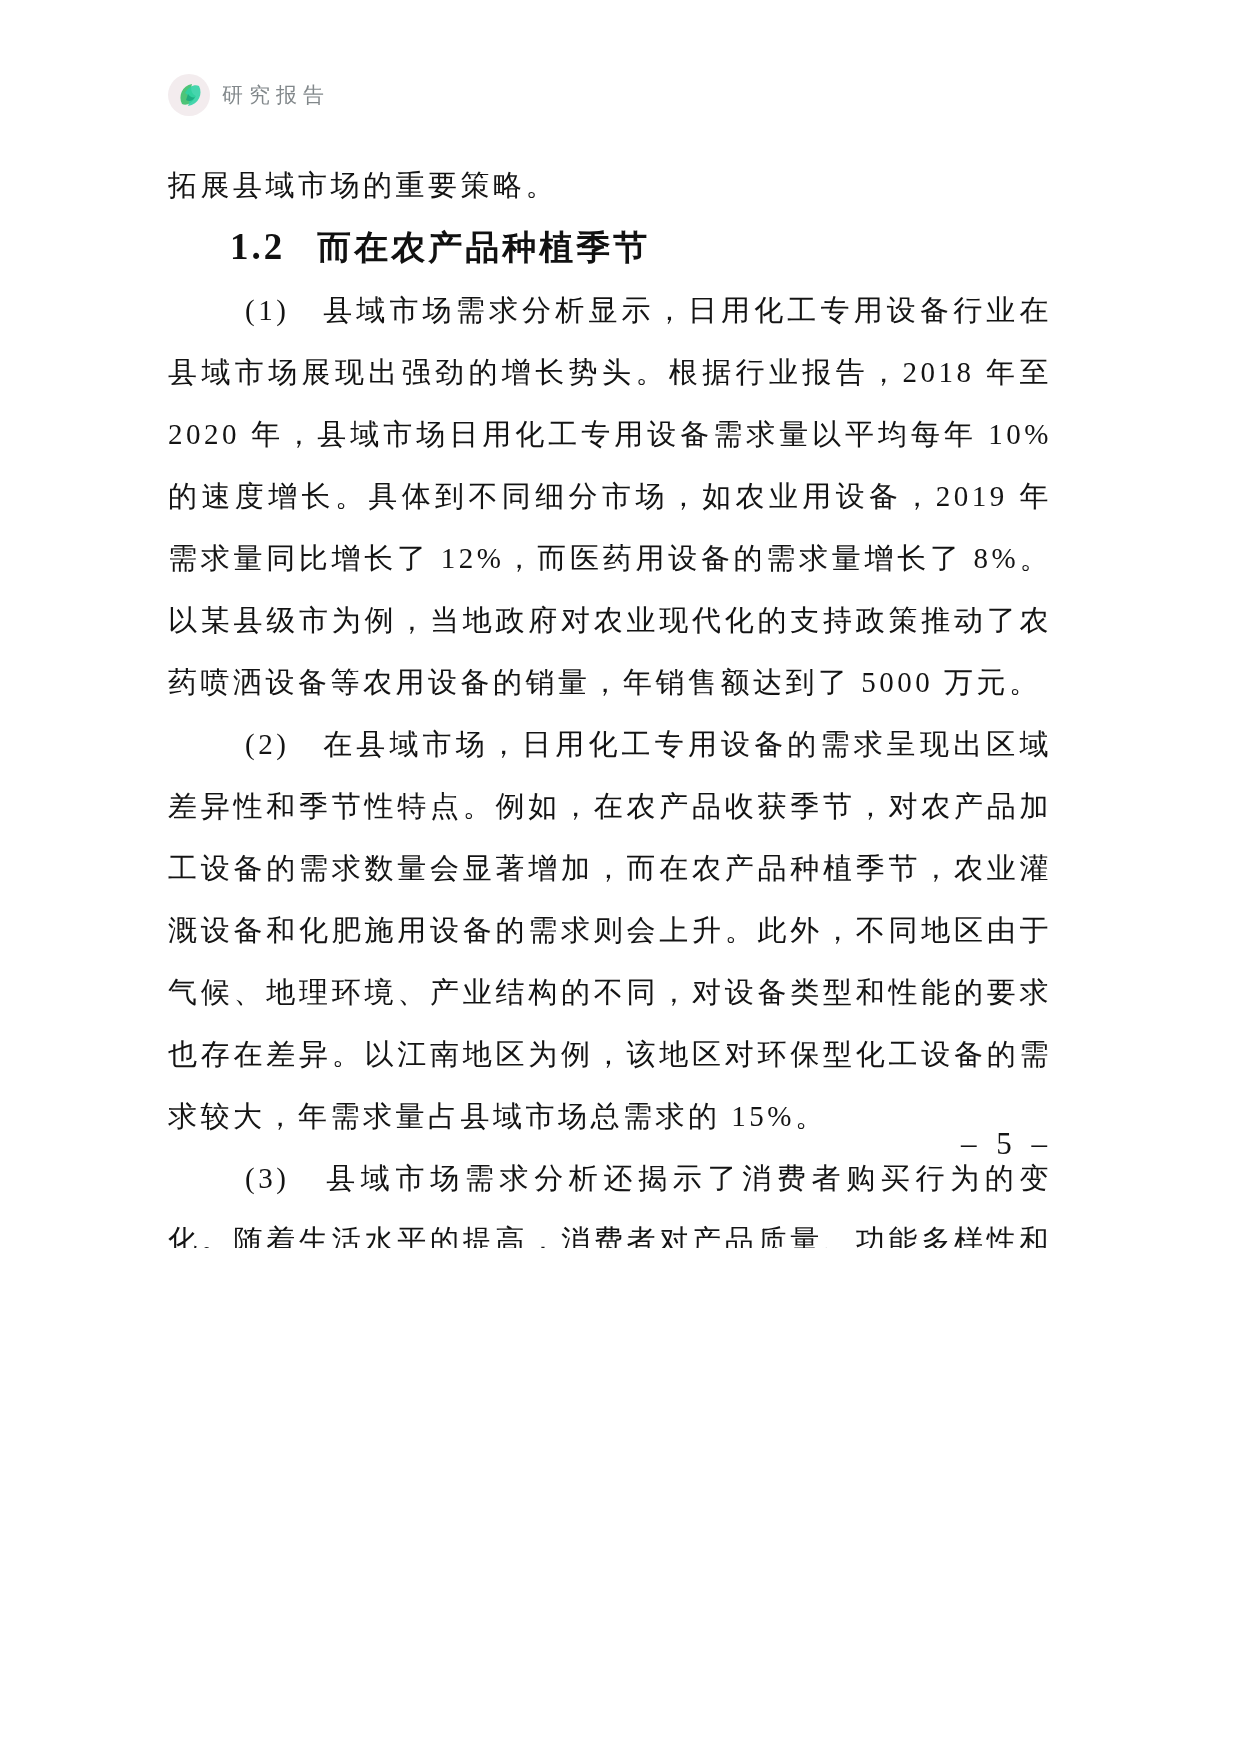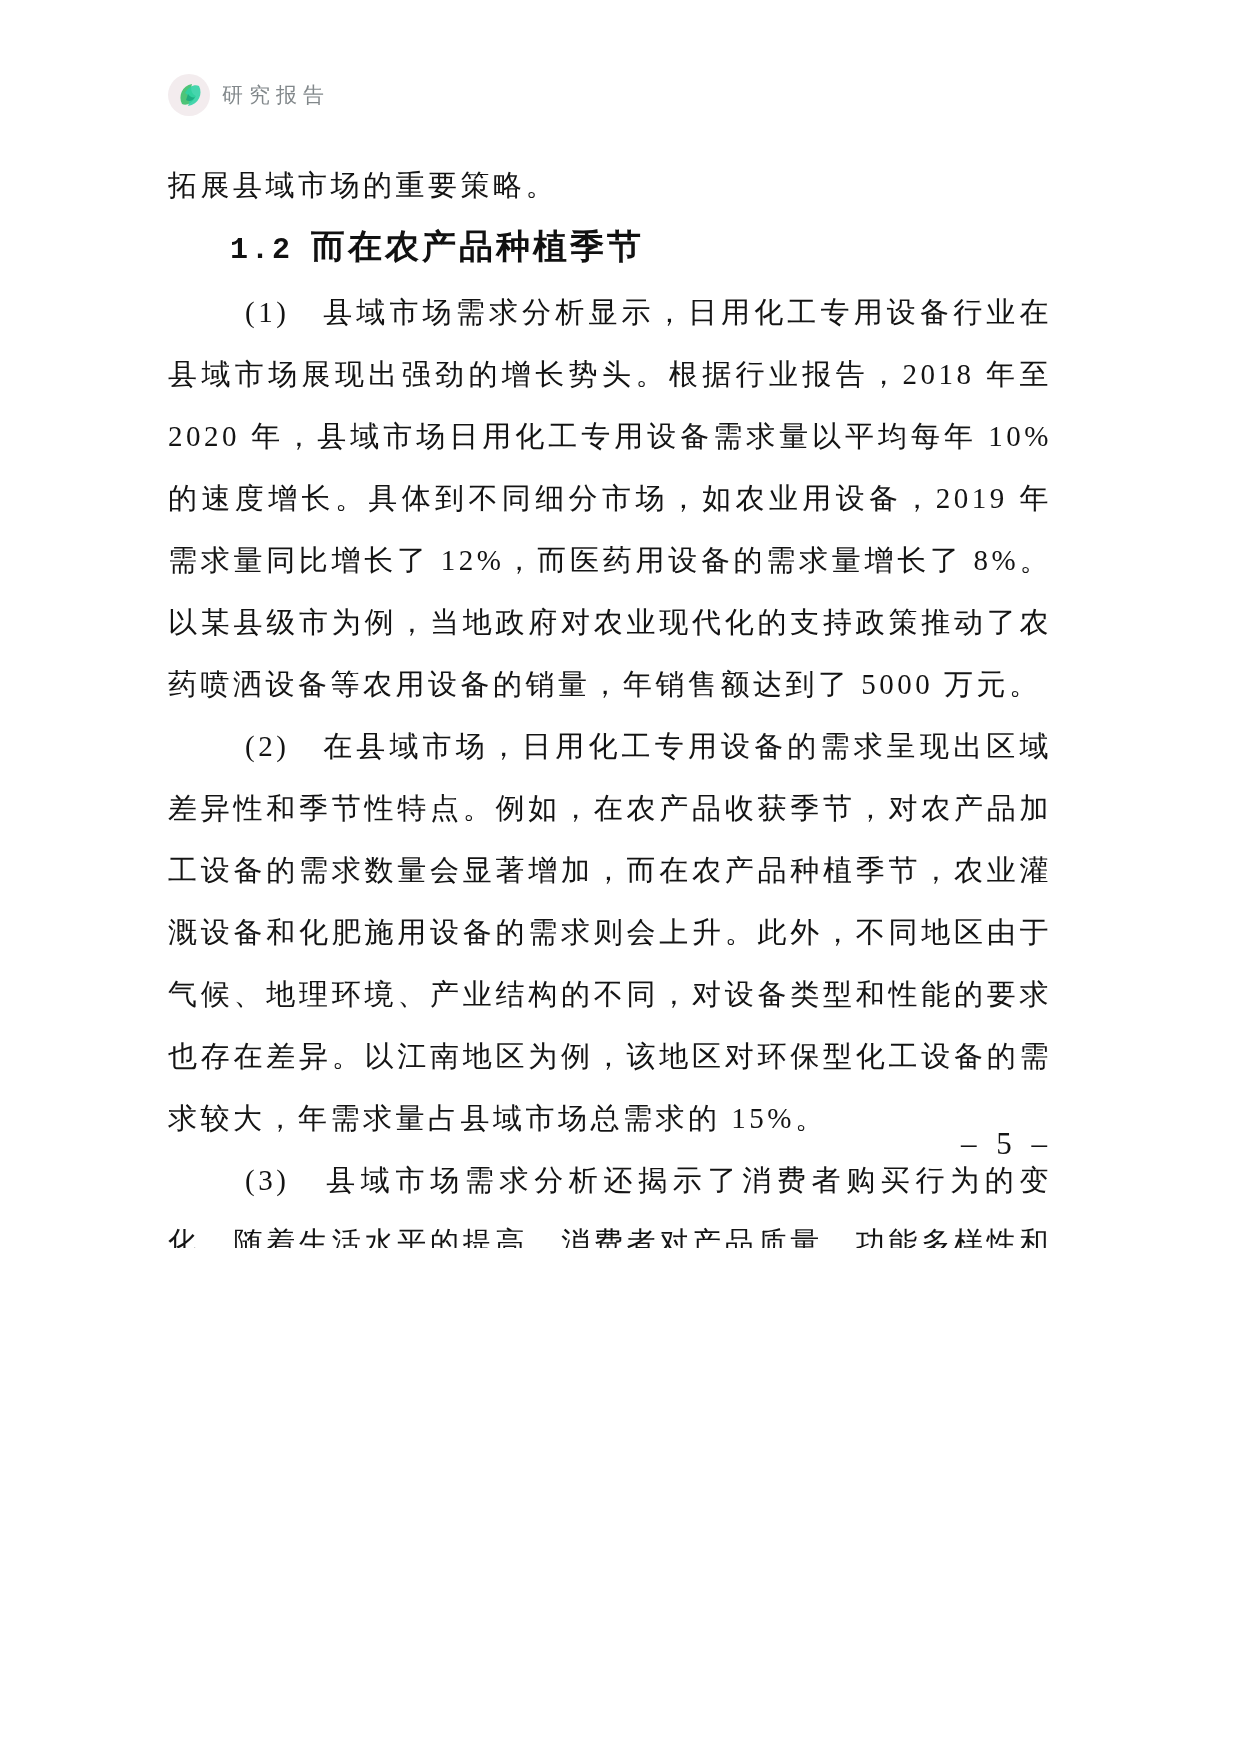--- a/index.html
+++ b/index.html
@@ -50,23 +50,23 @@
   .section-heading {
     margin: 0;
     font-size: 34px;
     line-height: 62px;
     letter-spacing: 3px;
     font-weight: bold;
     text-indent: 62px;
     color: #111111;
   }
   .section-heading .h-num {
-    font-family: Liberation Mono, monospace;
-    font-size: 30px;
-    margin-right: 18px;
+    font-family: Liberation Serif, serif;
+    font-size: 37px;
+    margin-right: 32px;
   }
 
   
   .page-footer {
     position: absolute;
     right: 187px;
     bottom: 86px;
   }
   .page-number {
     font-size: 31px;

